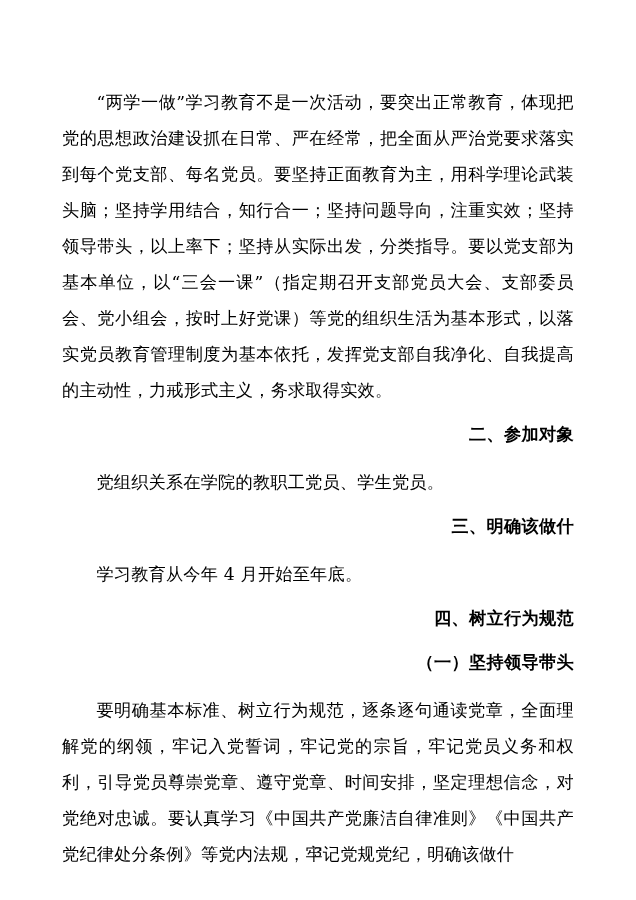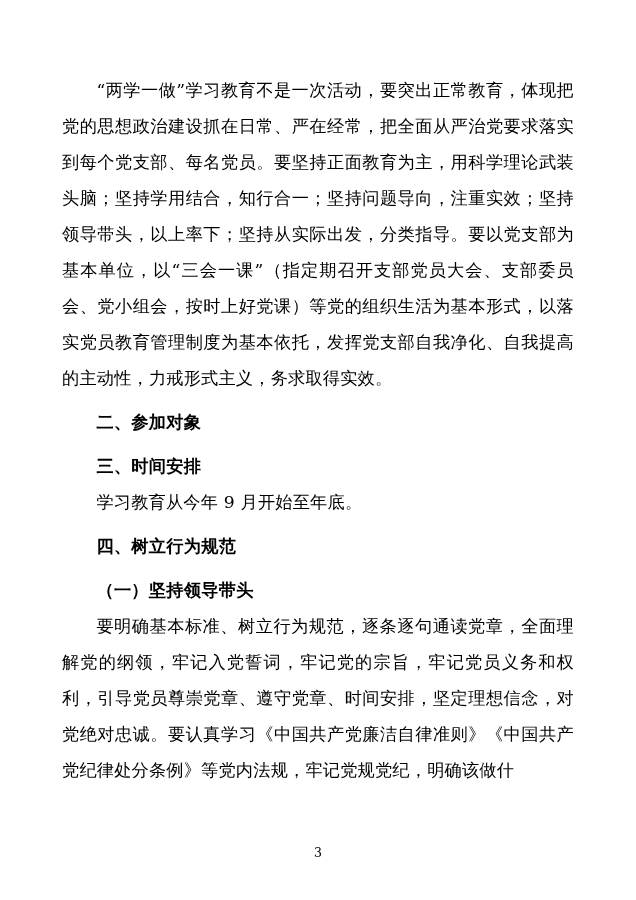--- a/index.html
+++ b/index.html
@@ -20,36 +20,37 @@
     width: 636px;
     height: 900px;
     padding: 72px 62px 40px 62px;
     position: relative;
     background: #fff;
   }
   .doc-body {
     width: 100%;
   }
   p.para {
-    margin: 0 0 0 0;
+    margin: 12px 0 0 0;
     font-size: 17.2px;
     line-height: 36px;
     text-align: justify;
     text-justify: inter-ideograph;
     text-indent: 2em;
     letter-spacing: 0.2px;
     font-weight: 400;
   }
   h2.heading {
     margin: 0;
     font-size: 17.2px;
     line-height: 36px;
     font-weight: bold;
     text-indent: 2em;
     letter-spacing: 0.3px;
+    text-align: right;
   }
   .spacer-sm { height: 8px; }
   .block { margin-bottom: 0; }
   .page-number {
     position: absolute;
     bottom: 40px;
     left: 0;
     width: 100%;
     text-align: center;
     font-size: 12.5px;
@@ -61,25 +62,26 @@
 <body>
 
 <div class="page">
   <div class="doc-body">
 
     <p class="para block">“两学一做”学习教育不是一次活动，要突出正常教育，体现把党的思想政治建设抓在日常、严在经常，把全面从严治党要求落实到每个党支部、每名党员。要坚持正面教育为主，用科学理论武装头脑；坚持学用结合，知行合一；坚持问题导向，注重实效；坚持领导带头，以上率下；坚持从实际出发，分类指导。要以党支部为基本单位，以“三会一课”（指定期召开支部党员大会、支部委员会、党小组会，按时上好党课）等党的组织生活为基本形式，以落实党员教育管理制度为基本依托，发挥党支部自我净化、自我提高的主动性，力戒形式主义，务求取得实效。</p>
 
     <div class="spacer-sm"></div>
     <h2 class="heading">二、参加对象</h2>
 
+    <p class="para block">党组织关系在学院的教职工党员、学生党员。</p>
 
     <div class="spacer-sm"></div>
-    <h2 class="heading">三、时间安排</h2>
+    <h2 class="heading">三、明确该做什</h2>
 
-    <p class="para block">学习教育从今年 9 月开始至年底。</p>
+    <p class="para block">学习教育从今年 4 月开始至年底。</p>
 
     <div class="spacer-sm"></div>
     <h2 class="heading">四、树立行为规范</h2>
 
     <div class="spacer-sm"></div>
     <h2 class="heading">（一）坚持领导带头</h2>
 
     <p class="para block">要明确基本标准、树立行为规范，逐条逐句通读党章，全面理解党的纲领，牢记入党誓词，牢记党的宗旨，牢记党员义务和权利，引导党员尊崇党章、遵守党章、时间安排，坚定理想信念，对党绝对忠诚。要认真学习《中国共产党廉洁自律准则》《中国共产党纪律处分条例》等党内法规，牢记党规党纪，明确该做什</p>
 
   </div>

